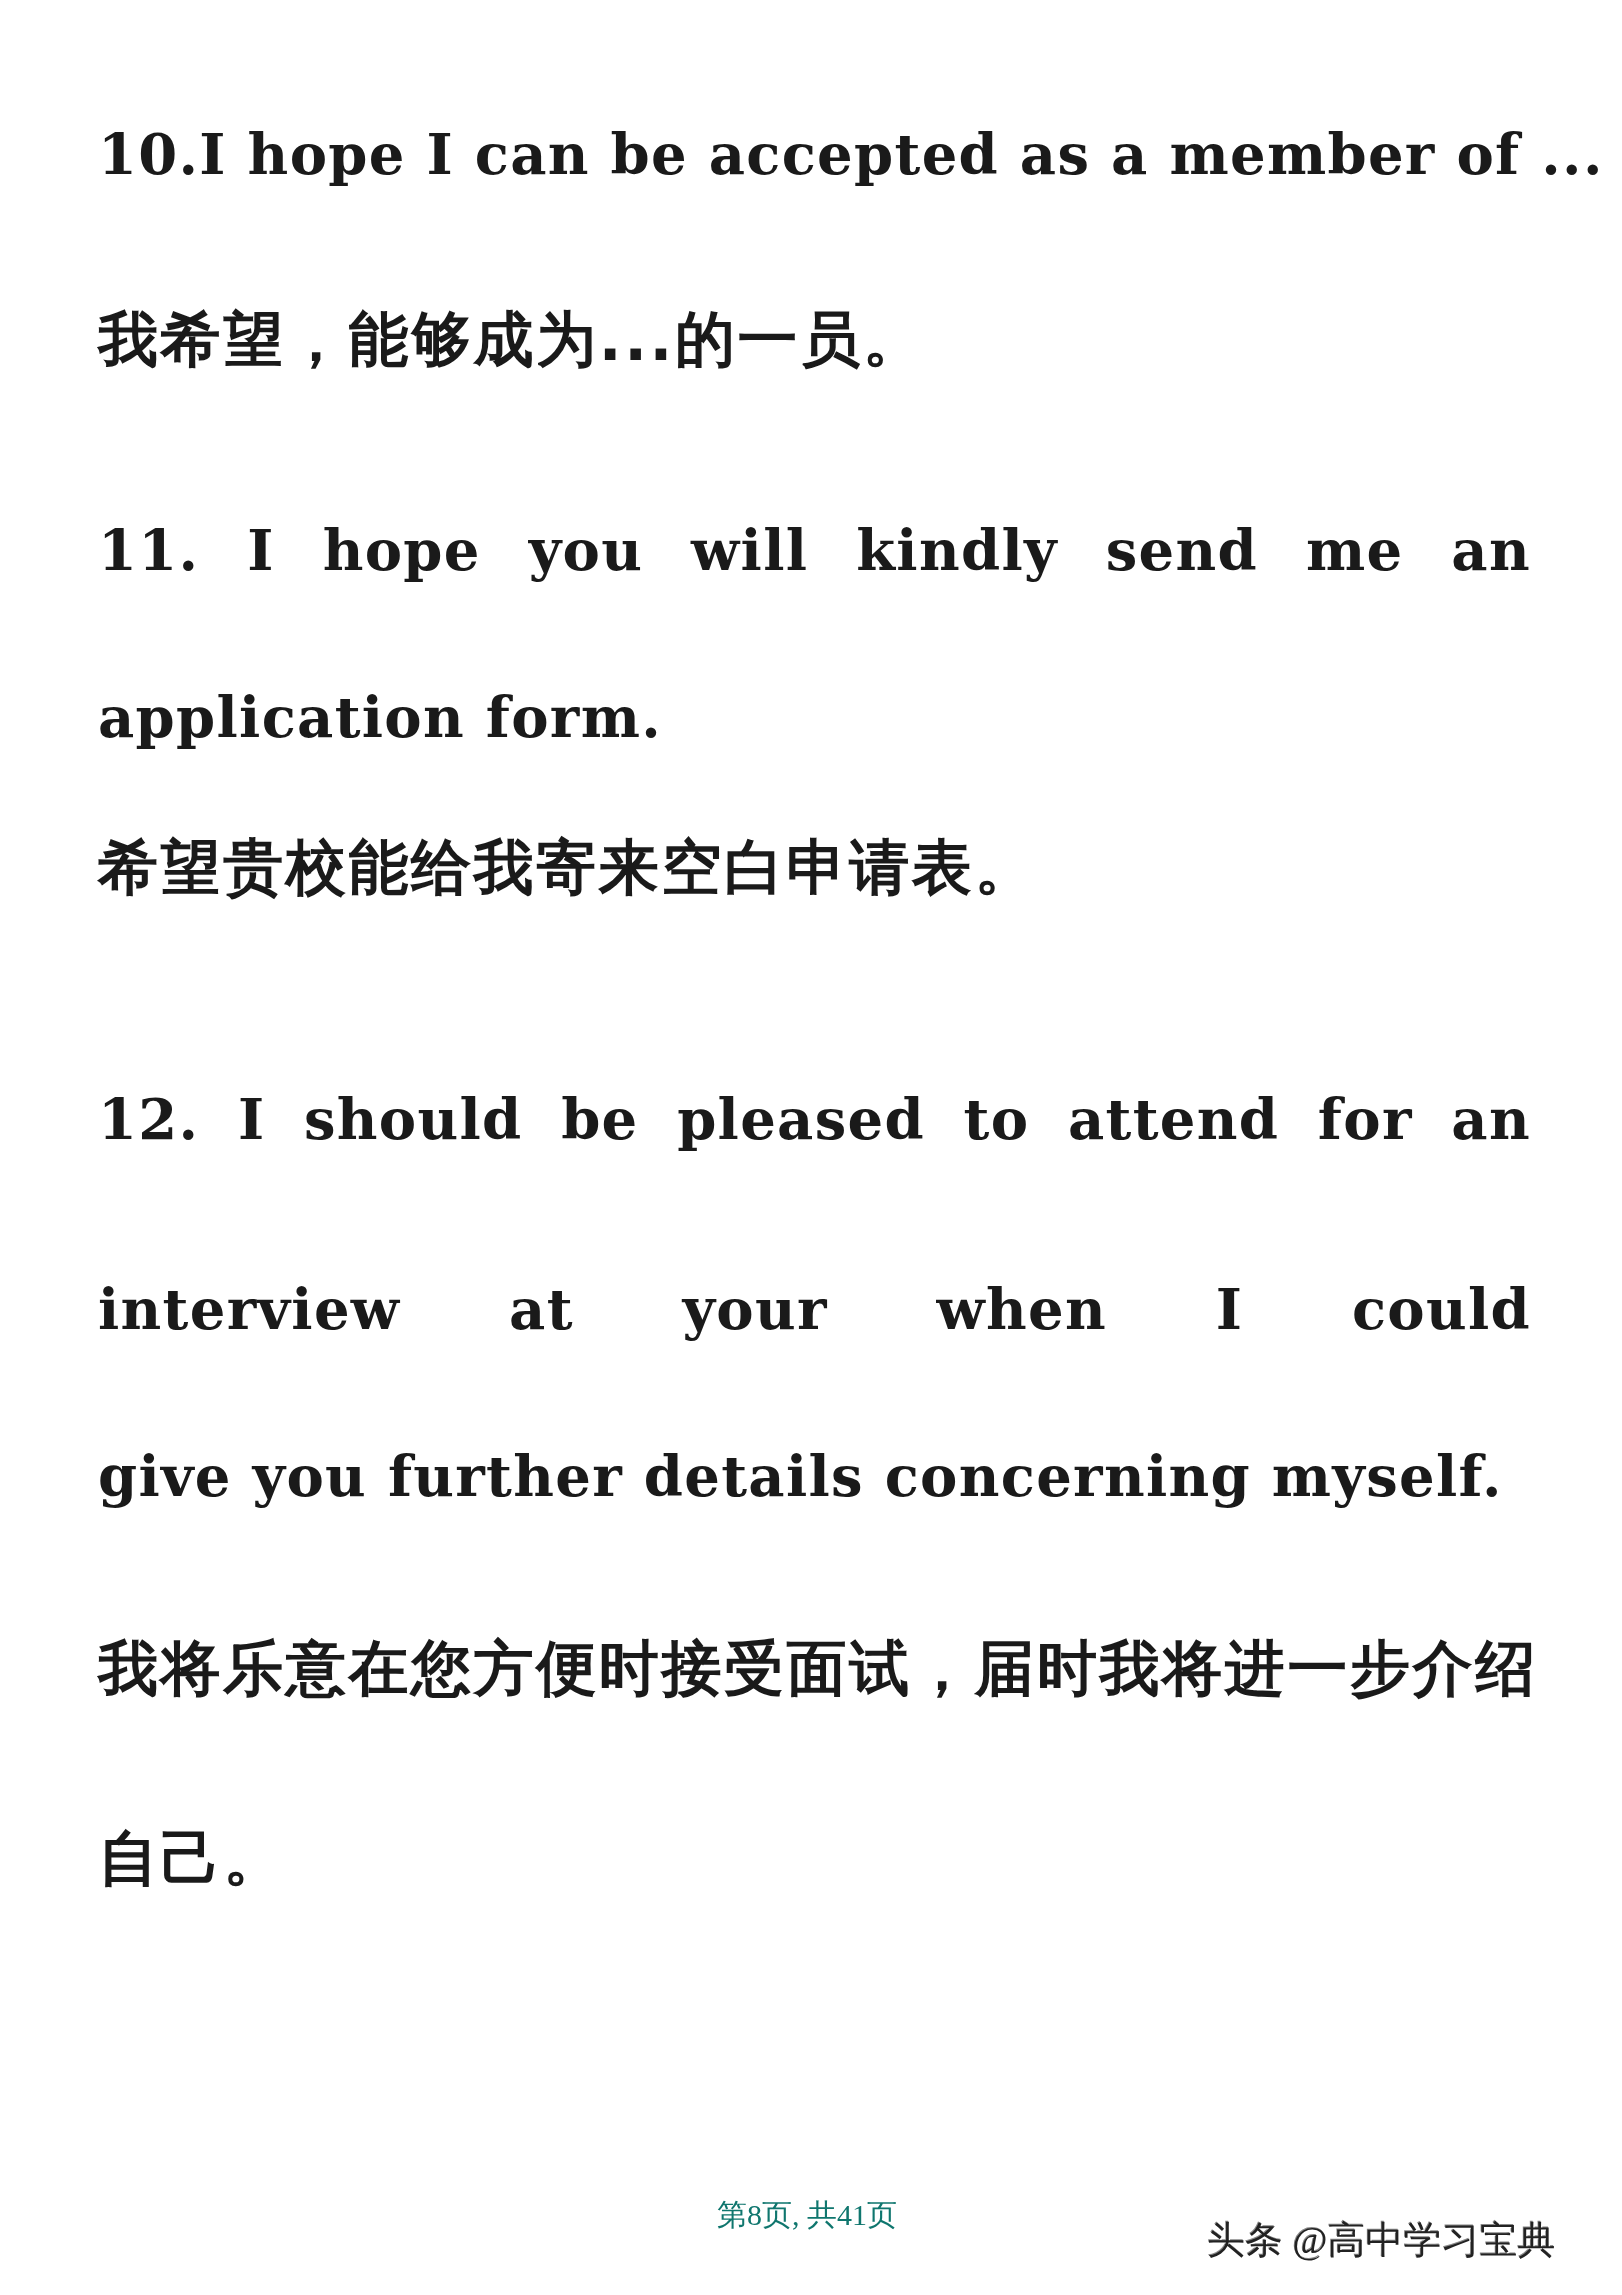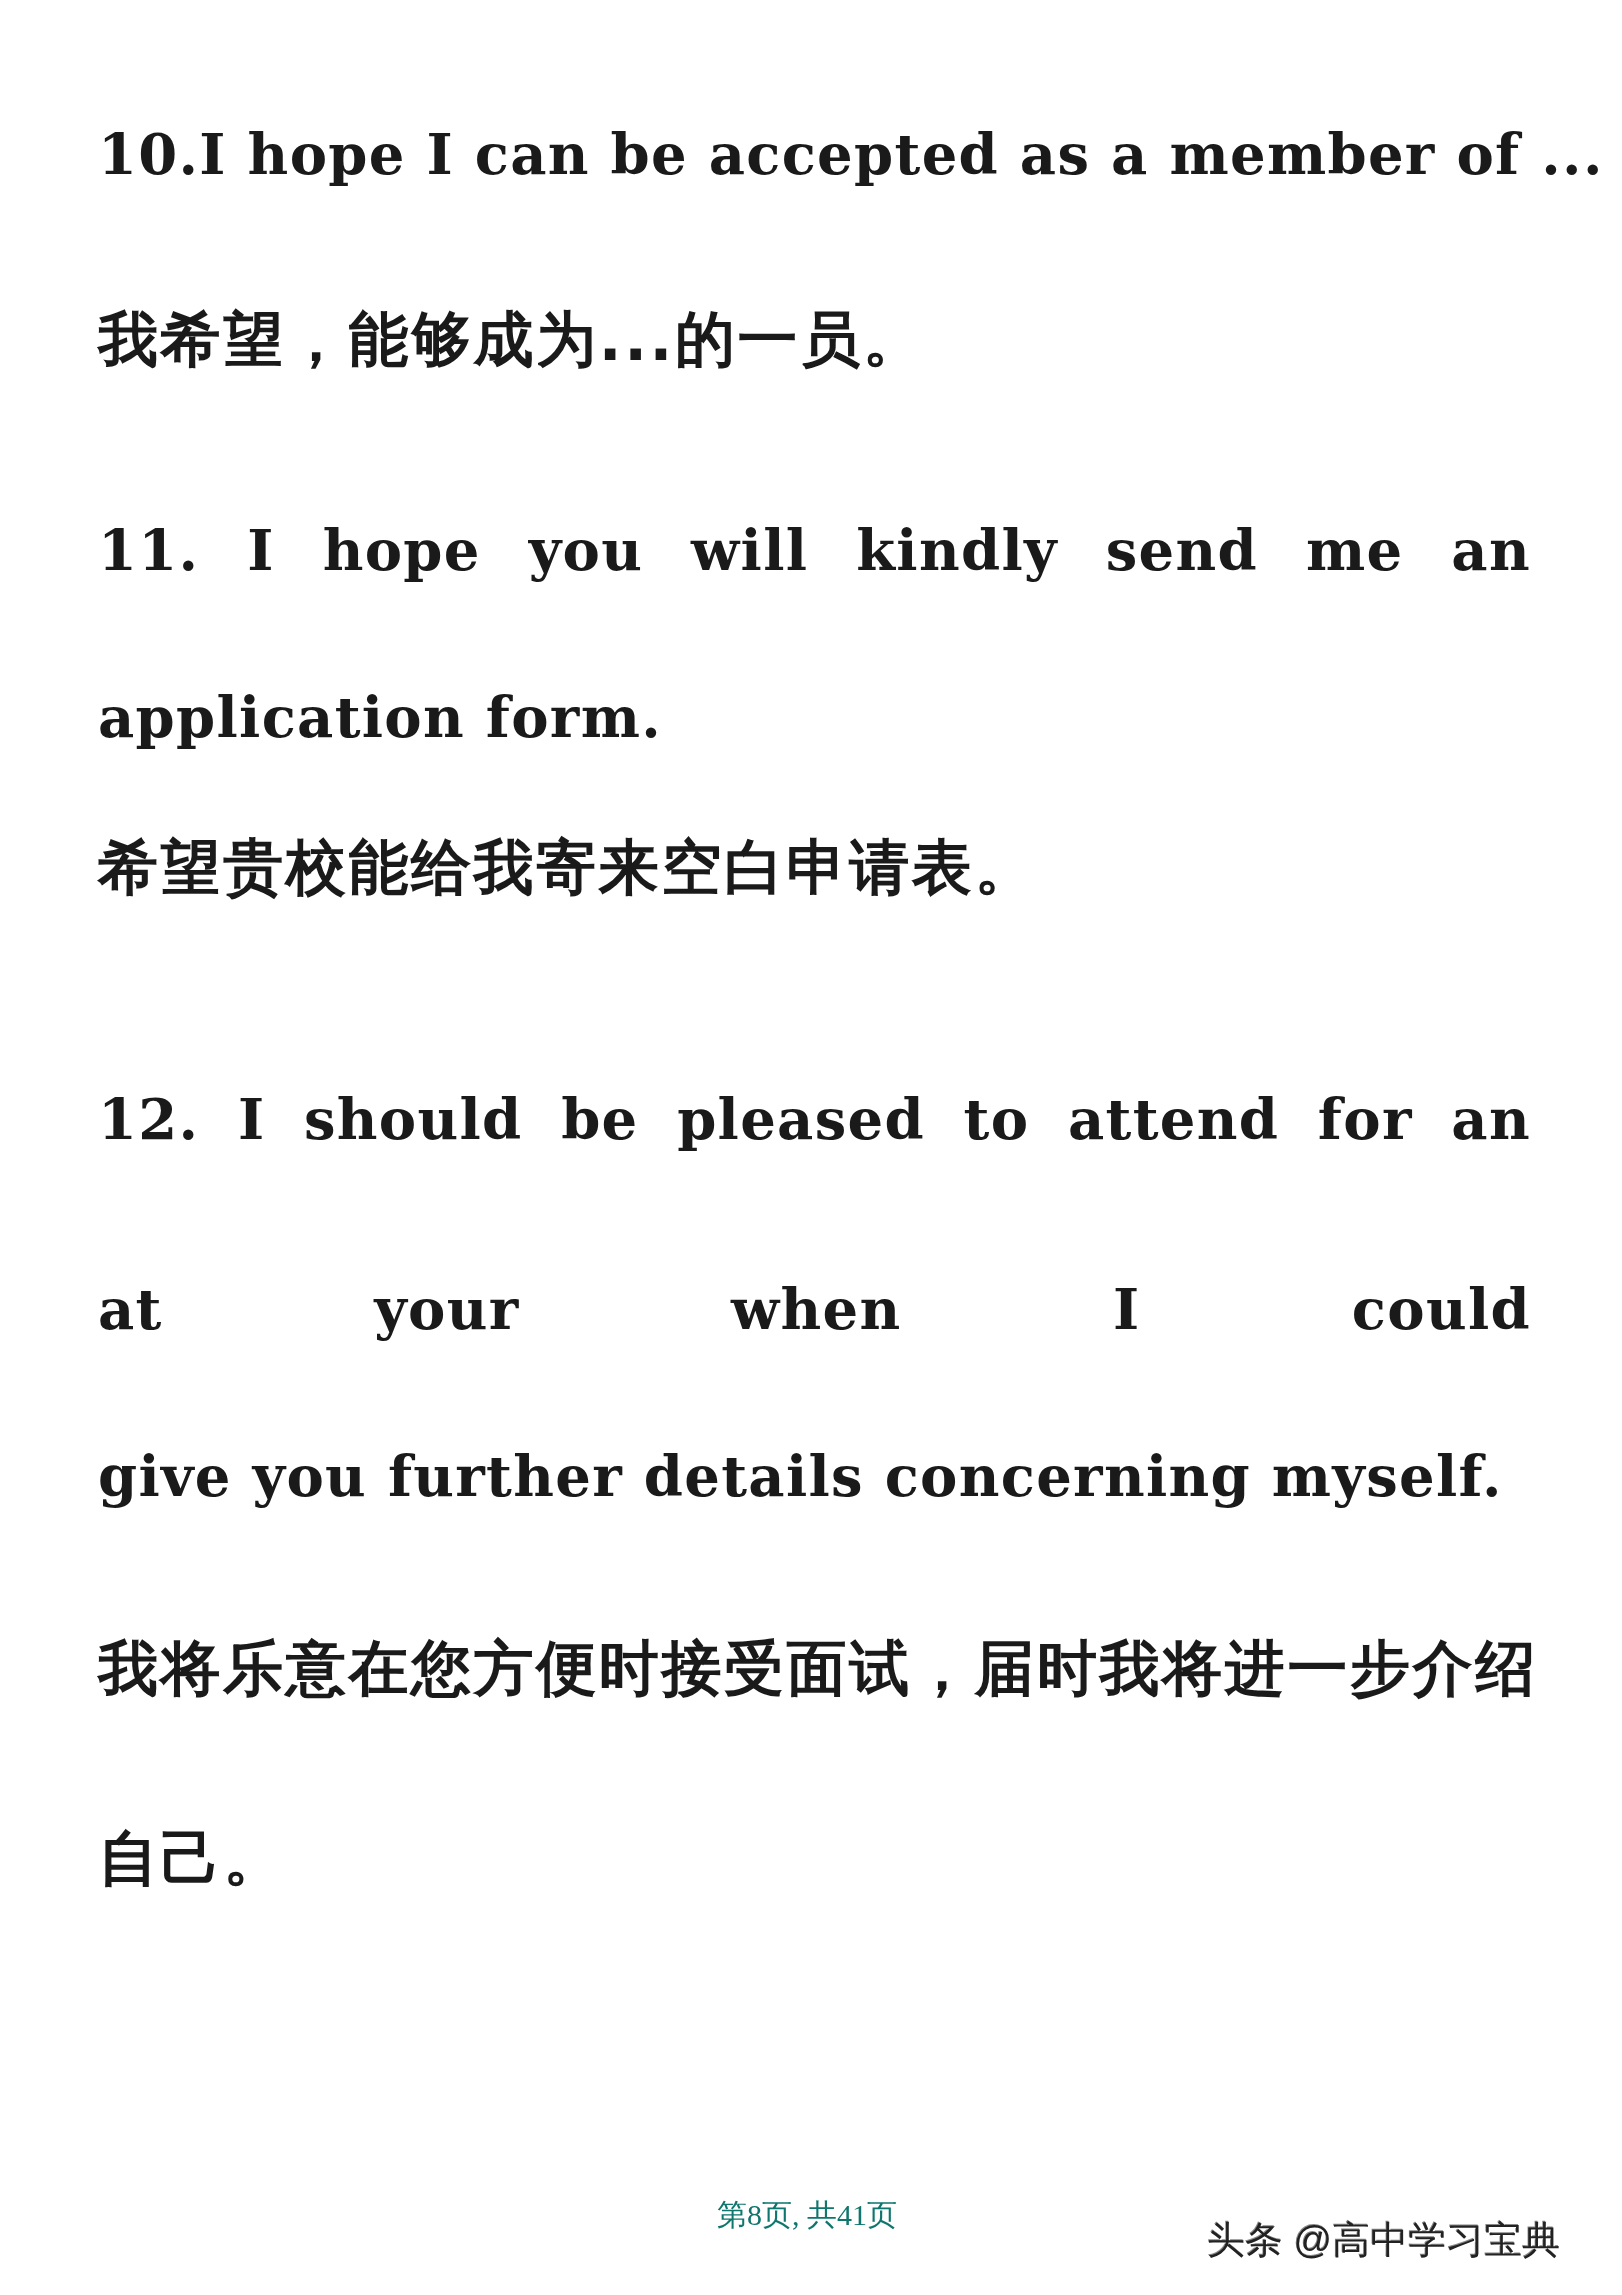--- a/index.html
+++ b/index.html
@@ -2,21 +2,21 @@
 <html style="font-size:10.5px"><head>
   <meta charset="utf-8">
   <style>
     html, body { margin: 0; padding: 0; background: #ffffff; }
     body { width: 1623px; height: 2295px; position: relative; overflow: hidden; color: #1a1a1a; }
     .line { position: absolute; left: 98px; width: 1433px; white-space: nowrap; font-family: "DejaVu Serif", "Liberation Serif", serif; font-weight: bold; }
     .en { font-size: 56px; letter-spacing: 1.3px; }
     .en.just { display: flex; justify-content: space-between; margin-top: 23px; }
     .zh { font-family: "DejaVu Sans", "Liberation Sans", sans-serif; font-weight: bold; font-size: 60px; letter-spacing: 2.6px; }
     .footer-page { position: absolute; left: 717px; top: 2195px; font-family: "Liberation Serif", "DejaVu Serif", serif; font-size: 30px; color: #0f766e; }
-    .watermark { position: absolute; left: 1207px; top: 2215px; font-family: Liberation Sans, sans-serif; font-size: 38px; color: #222; text-shadow: 1.3px 1.3px 0 #fff, -0.7px -0.7px 0 #888; }
+    .watermark { position: absolute; left: 1207px; top: 2215px; font-family: Liberation Serif, serif; font-size: 38px; color: #222; text-shadow: 1.3px 1.3px 0 #fff, -0.7px -0.7px 0 #888; }
   </style>
 </head>
 <body>
 
 <div>
 
   <div class="line en" style="top:121px;">10.I hope I can be accepted as a member of ...</div>
   <div class="line zh" style="top:300px;">我希望，能够成为...的一员。</div>
 
   <div class="line en just" style="top:494px;">
@@ -38,20 +38,21 @@
     <span>I</span>
     <span>should</span>
     <span>be</span>
     <span>pleased</span>
     <span>to</span>
     <span>attend</span>
     <span>for</span>
     <span>an</span>
   </div>
   <div class="line en just" style="top:1253px;">
+    <span>interview</span>
     <span>at</span>
     <span>your</span>
     <span>when</span>
     <span>I</span>
     <span>could</span>
   </div>
   <div class="line en" style="top:1443px;">give you further details concerning myself.</div>
   <div class="line zh" style="top:1629px;">我将乐意在您方便时接受面试，届时我将进一步介绍</div>
   <div class="line zh" style="top:1819px;">自己。</div>
 

